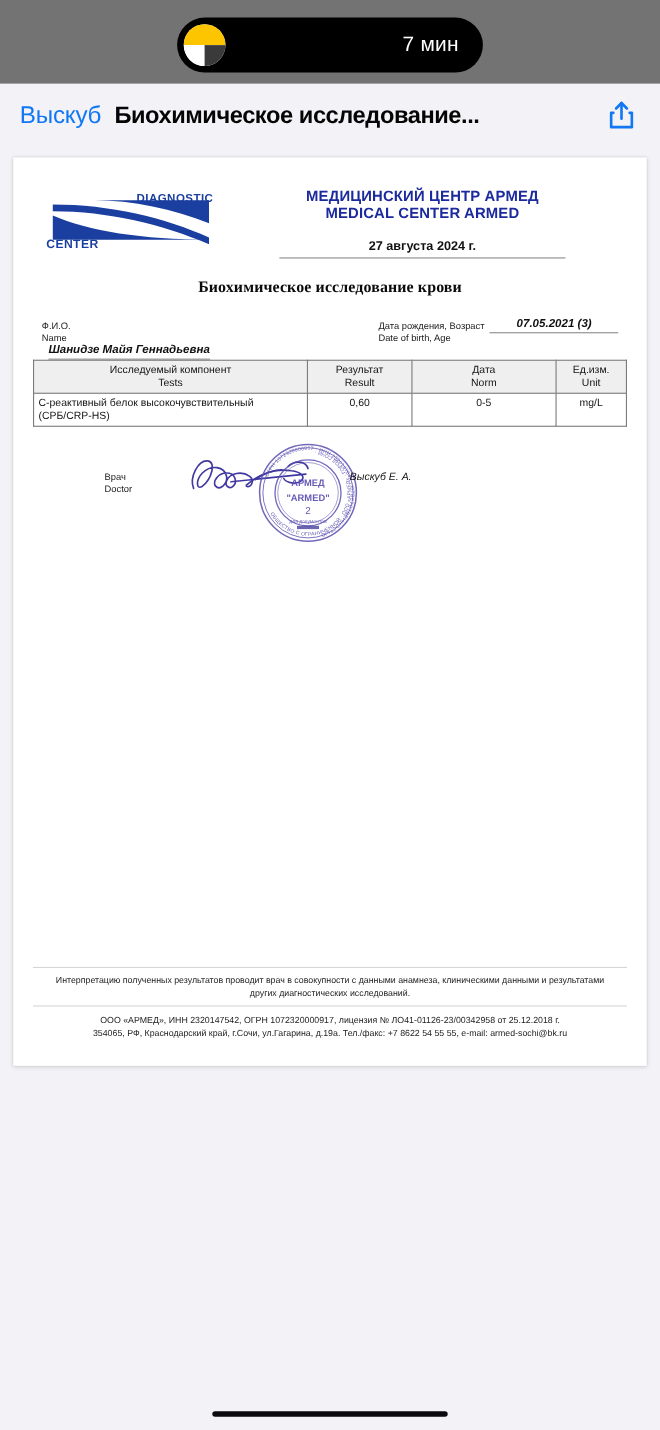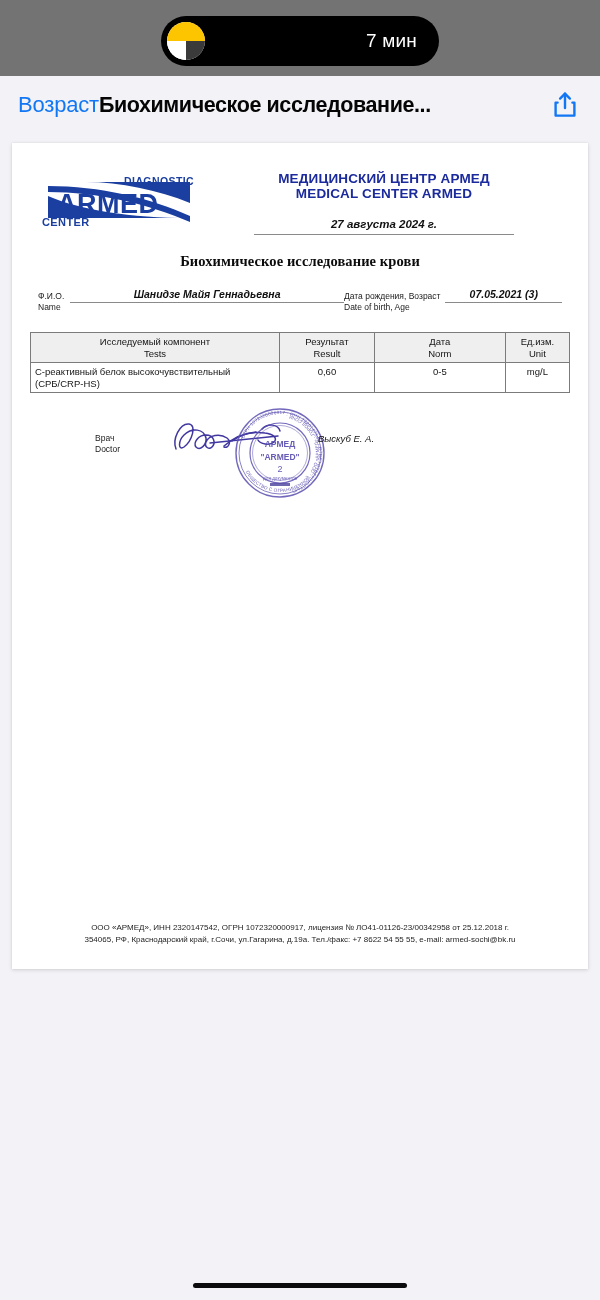--- a/index.html
+++ b/index.html
@@ -44,21 +44,21 @@
   
   .navbar{
     position:absolute; left:0; top:76px; width:600px; height:58px;
     display:flex; align-items:center; padding:0 18px;
   }
   .nav-close{
     color:#1277f4; font-size:22px; font-weight:400; white-space:nowrap;
     cursor:pointer; letter-spacing:-.2px;
   }
   .nav-title{
-    flex:1; margin-left:0;
+    flex:1; margin-left:12px;
     color:#050505; font-size:21.5px; font-weight:700; letter-spacing:-.4px;
     white-space:nowrap; overflow:hidden;
   }
   .nav-share{ width:34px; height:34px; flex:none; cursor:pointer;
     display:flex; align-items:center; justify-content:center; }
   .nav-share svg{ display:block; }
 
   
   .page{
     position:absolute; left:12px; top:143px;
@@ -95,47 +95,47 @@
   .org-ru, .org-en{
     color:#1b2a9c; font-size:13.5px; font-weight:700; letter-spacing:.15px;
     line-height:15px;
   }
   .date-line{
     margin:13px auto 0; width:260px;
     border-bottom:1px solid #8a8a8a;
     text-align:center; padding-bottom:2px;
   }
   .date-line span{
-    font-size:11.5px; font-weight:700; font-style:italic; color:#111;
+    font-size:11.5px; font-weight:700; color:#111;
   }
 
   .doc-title{
     text-align:center; margin-top:18px;
     font-family:"Liberation Serif", serif;
     font-size:14.5px; font-weight:700; color:#0b0b0b; letter-spacing:.1px;
   }
 
   
   .pt-row{ display:flex; margin-top:18px; padding:0 8px; }
   .pt-block{ display:flex; align-items:flex-start; }
-  .pt-block.left{ width:306px; }
+  .pt-block.left{ width:306px;flex-direction:column; }
   .pt-block.right{ flex:1; }
   .pt-labels{ font-size:8.5px; color:#1b1b1b; line-height:10.5px; padding-top:3px; white-space:nowrap;}
   .pt-value{
     flex:1; margin-left:5px;
     border-bottom:1px solid #8a8a8a;
     text-align:center; padding-bottom:2px;
     font-size:10.5px; font-weight:700; font-style:italic; color:#111;
   }
   .pt-block.left .pt-value{ margin-left:6px; }
   .pt-block.right .pt-value{ margin-left:5px; }
 
   
   table.results{
-    width:100%; margin-top:20px;
+    width:100%; margin-top:0;
     border-collapse:collapse;
     table-layout:fixed;
   }
   table.results th, table.results td{
     border:1px solid #7b7b7b;
     font-weight:400;
     color:#141414;
   }
   table.results th{
     background:#efefef;
@@ -193,21 +193,21 @@
     <div class="island-icon">
       <div class="q-top"></div>
         <div class="q-bl"></div>
         <div class="q-br"></div>
     </div>
     <div class="island-label">7 мин</div>
   </div>
 </div>
 
 <div class="navbar">
-  <div class="nav-close">Возраст</div>
+  <div class="nav-close">Выскуб</div>
   <div class="nav-title">Биохимическое исследование...</div>
   <div class="nav-share">
     <svg width="26" height="28" viewBox="0 0 26 28" fill="none">
       <path d="M13 2.8 L13 17" stroke="#1277f4" stroke-width="2.4" stroke-linecap="round"></path>
       <path d="M8.1 7.6 L13 2.6 L17.9 7.6" stroke="#1277f4" stroke-width="2.4" stroke-linecap="round" stroke-linejoin="round"></path>
       <path d="M5.6 11.6 L3.6 11.6 L3.6 24.6 L22.4 24.6 L22.4 11.6 L20.4 11.6" stroke="#1277f4" stroke-width="2.4" stroke-linecap="round" stroke-linejoin="round"></path>
     </svg>
   </div>
 </div>
 
@@ -217,21 +217,20 @@
     <div class="doc-head">
 
       <div class="logo">
         <svg width="158" height="60" viewBox="0 0 158 60">
           <path d="M2 8 L156 8 L156 52 L2 52 Z" fill="#ffffff"></path>
           <path d="M8 12 L46 12 C80 12 118 20 150 33 L150 12 Z" fill="#1b3fa0"></path>
           <path d="M8 48 L8 26 C40 40 90 48 150 48 Z" fill="#1b3fa0"></path>
           <path d="M8 16 C60 16 110 28 150 46 L150 52 C108 34 58 22 8 22 Z" fill="#1b3fa0"></path>
         </svg>
         <div class="lg-diag">DIAGNOSTIC</div>
-        <div class="lg-armed">ARMED</div>
         <div class="lg-center">CENTER</div>
       </div>
 
       <div class="head-right">
         <div class="org-ru">МЕДИЦИНСКИЙ ЦЕНТР АРМЕД</div>
         <div class="org-en">MEDICAL CENTER ARMED</div>
         <div class="date-line">
           <span>27 августа 2024 г.</span>
         </div>
       </div>
@@ -332,20 +331,21 @@
           <text x="50" y="69" text-anchor="middle" font-family="'Liberation Sans',sans-serif" font-size="9" fill="#5a4fb0" opacity=".92">2</text>
           <text x="50" y="77" text-anchor="middle" font-family="'Liberation Sans',sans-serif" font-size="4.6" fill="#5a4fb0" opacity=".85">для документов</text>
           <rect x="40" y="80" width="20" height="3" fill="#3b3296" opacity=".75"></rect>
         </svg>
       </div>
 
       <div class="sig-name">Выскуб Е. А.</div>
     </div>
 
     <div class="foot">
+      <div class="foot-note">Интерпретацию полученных результатов проводит врач в совокупности с данными анамнеза, клиническими данными и результатами других диагностических исследований.</div>
       <div class="foot-org">
         <div>ООО «АРМЕД», ИНН 2320147542, ОГРН 1072320000917, лицензия № ЛО41-01126-23/00342958 от 25.12.2018 г.</div>
         <div>354065, РФ, Краснодарский край, г.Сочи, ул.Гагарина, д.19а. Тел./факс: +7 8622 54 55 55, e-mail: armed-sochi@bk.ru</div>
       </div>
     </div>
 
   </div>
 </div>
 
 <div class="home-ind"></div>

